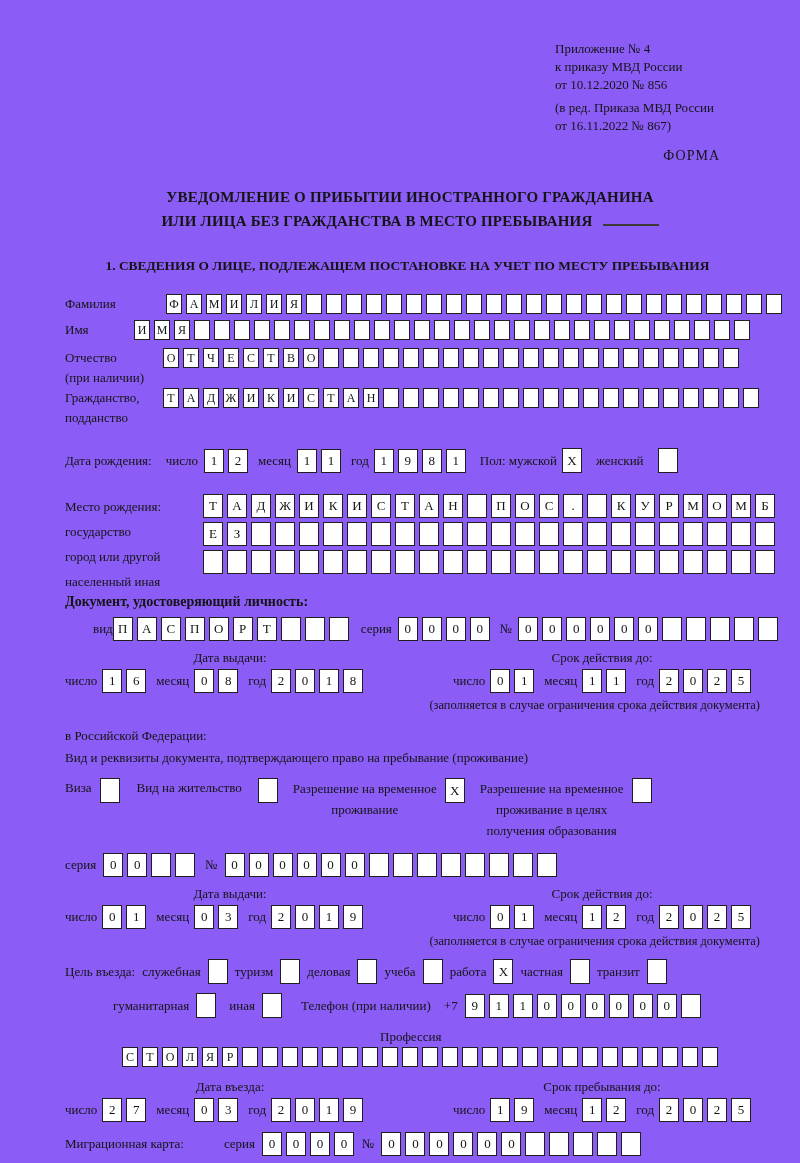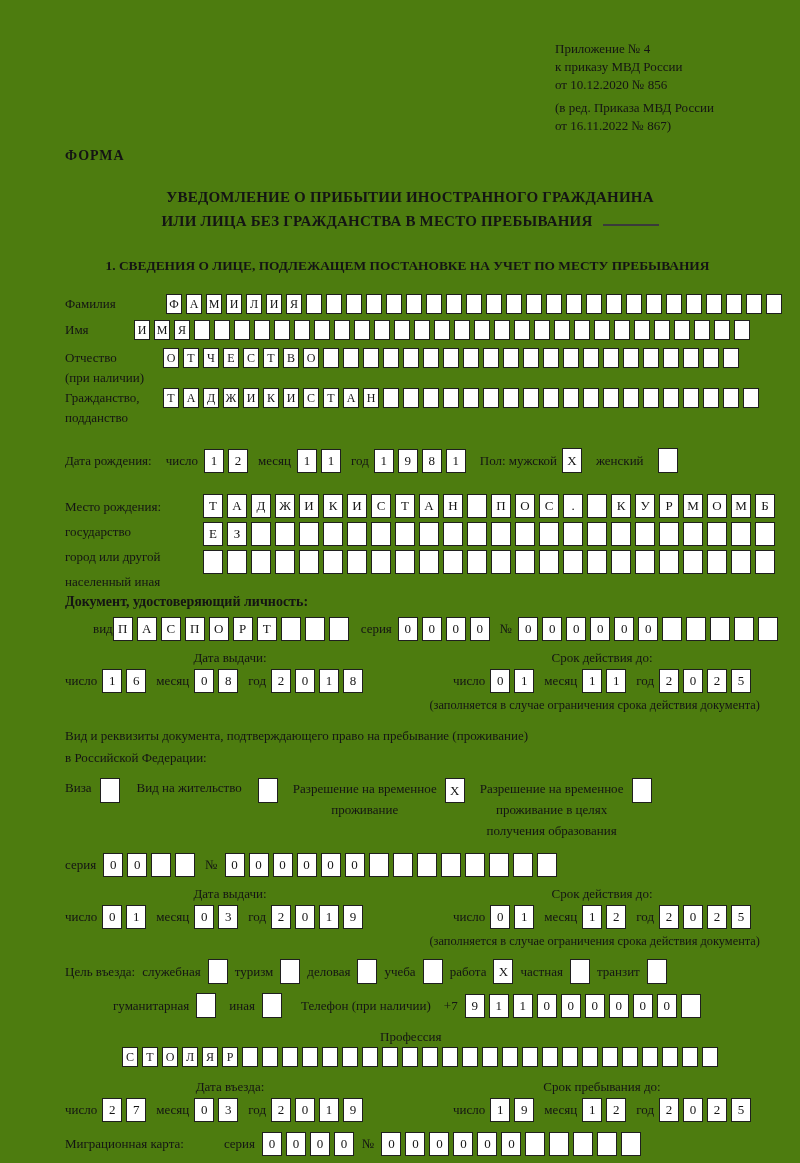--- a/index.html
+++ b/index.html
@@ -1,26 +1,26 @@
 <!DOCTYPE html>
 <html><head>
 <meta charset="utf-8">
 <style>
   * { box-sizing: border-box; margin: 0; padding: 0; }
   html,body { background:#fff; }
   .page {
-    width: 800px; height: 1163px; background: #4d7c0f; color: #141414;
+    width: 800px; height: 1163px; background: #8b5cf6; color: #141414;
     font-family: "Liberation Serif", "DejaVu Serif", serif;
     font-size: 13px; overflow: hidden;
     padding: 40px 25px 0 65px; position: relative;
   }
   
   .appendix { margin-left: 490px; line-height: 18px; }
   .appendix .amend-gap { margin-top: 5px; }
-  .forma { padding-right: 55px; font-weight: bold; font-size: 14px; letter-spacing: 1px; margin-top: 13px; }
+  .forma { text-align: right; padding-right: 55px; font-weight: normal; font-size: 14px; letter-spacing: 1px; margin-top: 13px; }
   .title { text-align: center; font-weight: bold; font-size: 15px; margin-top: 21px; line-height: 24px; letter-spacing: .2px; margin-left: -20px; }
   .blank-line { display: inline-block; width: 56px; border-bottom: 2px solid #3a3a3a; margin-left: 10px; }
   .section-heading { text-align: center; font-weight: bold; font-size: 13.4px; margin: 25px 0 0 -25px; white-space: nowrap; }
 
   .frow { display: flex; align-items: flex-start; margin-top: 6px; }
   .frow.vcenter { align-items: center; }
   .flabel { flex: none; line-height: 20px; margin-right: 8px; }
   .w61 { width: 61px; } .w90 { width: 90px; } .w130 { width: 130px; } .w95 { width: 95px; }
   .lbl { white-space: nowrap; line-height: 20px; }
   .stack > * + * { margin-top: 4px; }
@@ -435,22 +435,22 @@
             <span class="cell">0</span>
             <span class="cell">2</span>
             <span class="cell">5</span>
           </span>
       </div>
     </div>
   </div>
   <div class="note right">(заполняется в случае ограничения срока действия документа)</div>
 
   <div class="intro">
+    <div>в Российской Федерации:</div>
     <div>Вид и реквизиты документа, подтверждающего право на пребывание (проживание)</div>
-    <div>в Российской Федерации:</div>
   </div>
 
   <div class="optrow">
     <div class="opt">
       <span class="lbl">Виза</span>
       <span class="cells cbcells">
           <span class="cell"></span>
         </span>
     </div>
     <div class="opt" style="margin-left:8px;gap:16px;">

